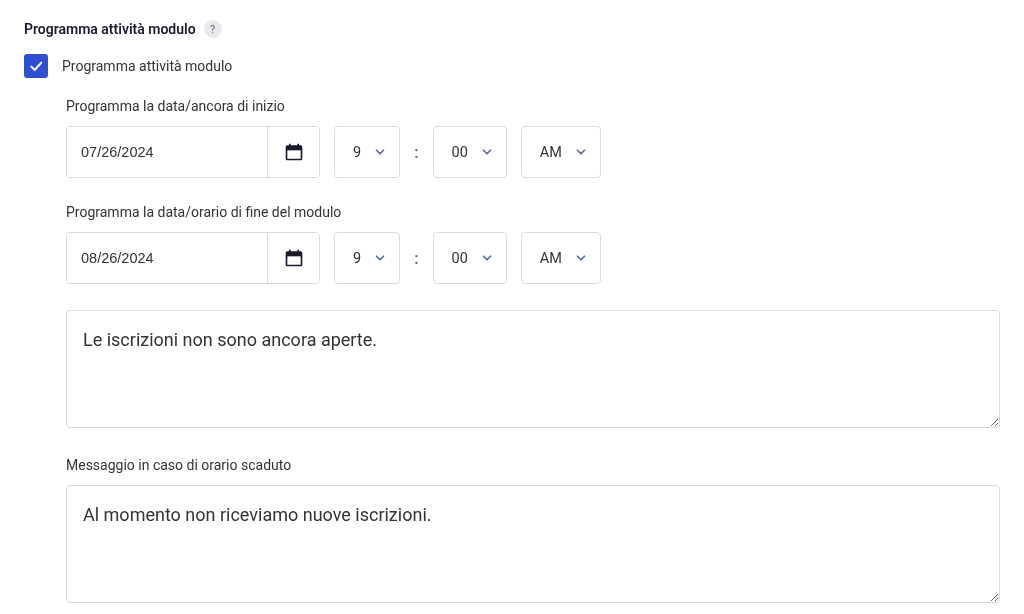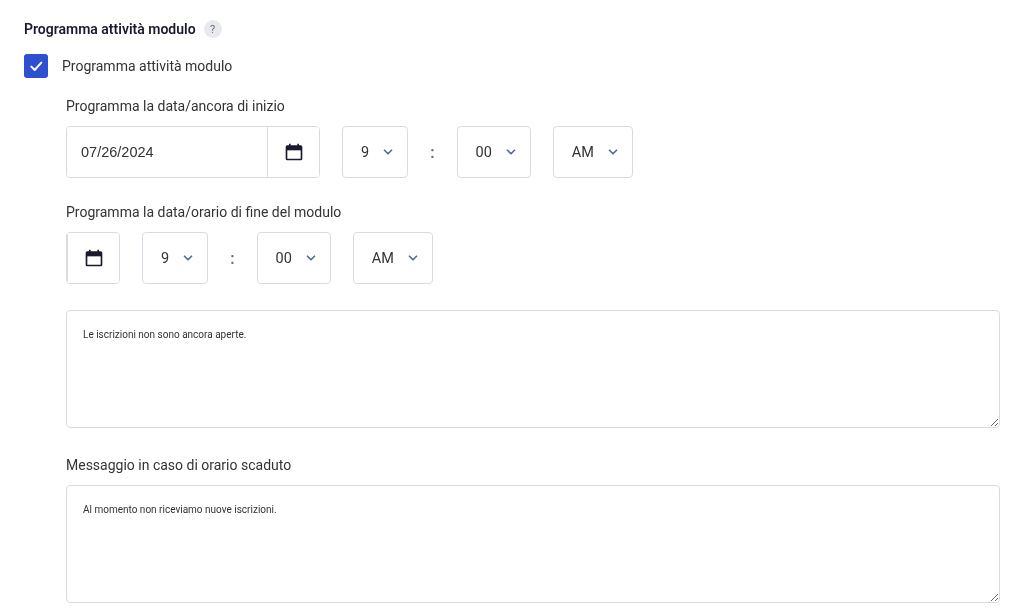--- a/index.html
+++ b/index.html
@@ -56,21 +56,21 @@
       margin-left: 42px;
     }
     .field-label {
       font-size: 14px;
       color: #333;
       margin-bottom: 12px;
     }
     .datetime-row {
       display: flex;
       align-items: center;
-      gap: 22px;
+      gap: 14px;
       margin-bottom: 26px;
     }
     .date-picker {
       display: flex;
       height: 52px;
       border: 1px solid #d8dbe4;
       border-radius: 4px;
       overflow: hidden;
     }
     .date-input {
@@ -119,21 +119,21 @@
     }
     .textarea-block {
       margin-bottom: 26px;
     }
     textarea {
       width: 100%;
       border: 1px solid #d8dbe4;
       border-radius: 4px;
       padding: 18px 16px;
       font-family: inherit;
-      font-size: 10px;
+      font-size: 18px;
       color: #333;
       resize: both;
       height: 118px;
       outline: none;
     }
   </style>
 </head>
 <body>
 
 <div class="section-title">
@@ -182,20 +182,21 @@
       <span class="select-value">AM</span>
       <svg class="chevron-down" viewBox="0 0 24 24" fill="none" stroke="#5a6a9e" stroke-width="3" stroke-linecap="round" stroke-linejoin="round">
         <polyline points="6 9 12 15 18 9"></polyline>
       </svg>
     </div>
   </div>
 
   <div class="field-label">Programma la data/orario di fine del modulo</div>
   <div class="datetime-row">
     <div class="date-picker">
+      <input class="date-input" value="08/26/2024" style="">
       <button class="date-btn">
         <svg viewBox="0 0 24 24" fill="#1a1a2e">
           <rect x="3" y="5" width="18" height="16" rx="1" fill="none" stroke="#1a1a2e" stroke-width="2"></rect>
           <rect x="3" y="5" width="18" height="5" fill="#1a1a2e"></rect>
           <line x1="7" y1="2" x2="7" y2="6" stroke="#1a1a2e" stroke-width="2"></line>
           <line x1="17" y1="2" x2="17" y2="6" stroke="#1a1a2e" stroke-width="2"></line>
         </svg>
       </button>
     </div>
     <div class="select-box">

